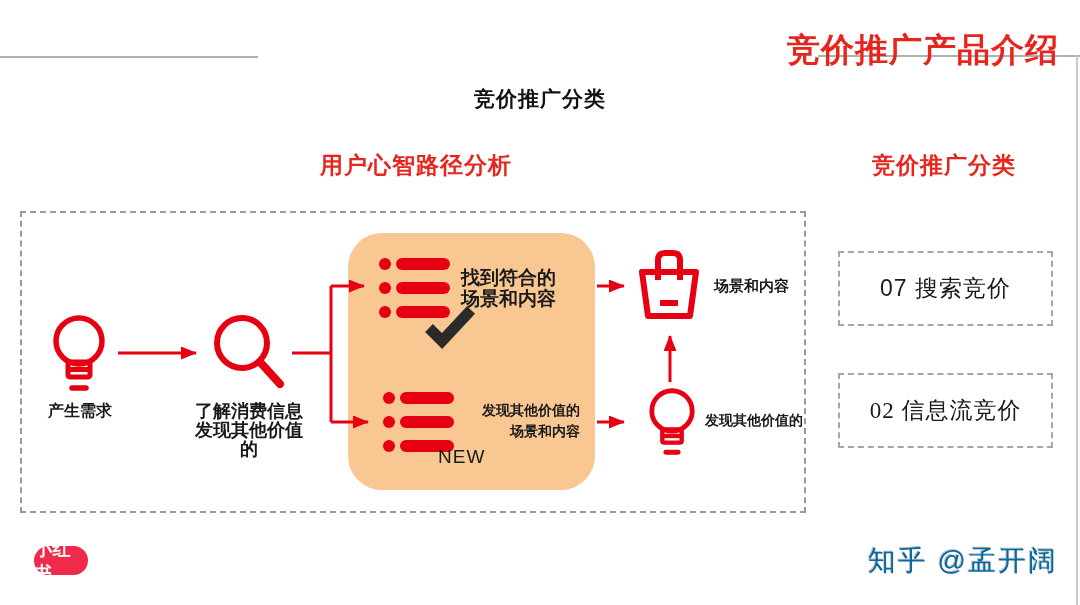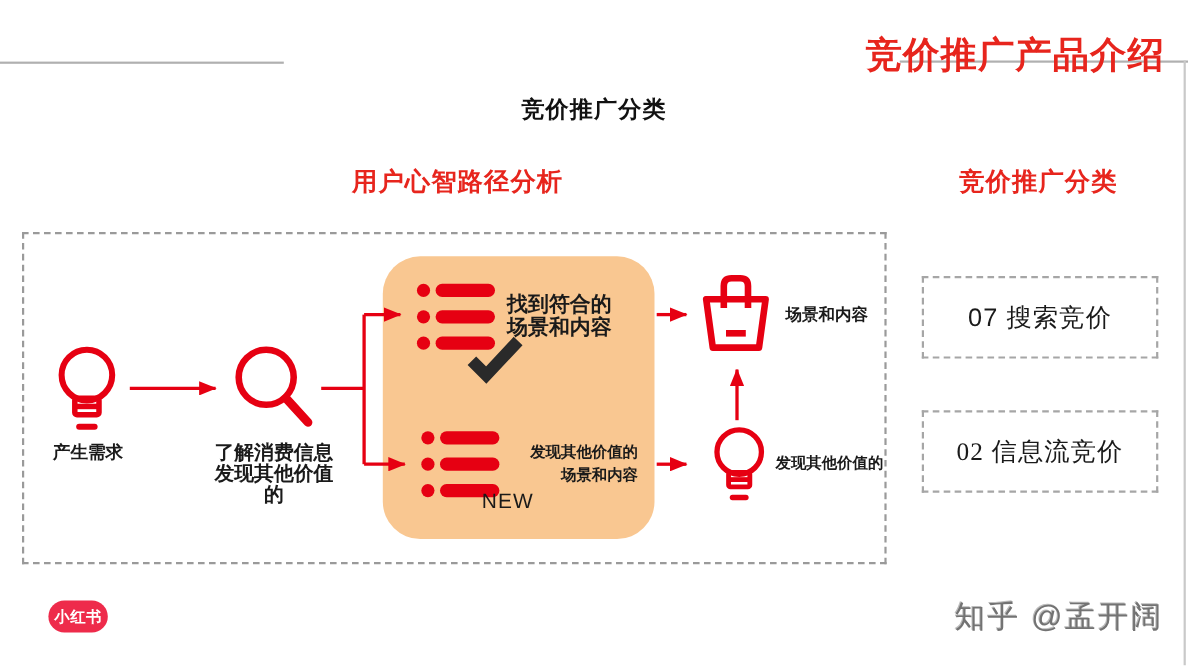--- a/index.html
+++ b/index.html
@@ -40,26 +40,26 @@
     position:absolute;left:838px;width:215px;height:75px;
     border:2px dashed #a6a6a6;box-sizing:border-box;
     display:flex;align-items:center;justify-content:center;
     font-size:23px;color:#1a1a1a;background:#fff;letter-spacing:1px;
   }
   .cat-1{top:251px;}
   .cat-2{top:373px;font-family:Liberation Serif, serif;}
   .edge-line{position:absolute;left:1076px;top:55px;width:2px;height:550px;background:#c9c9c9;}
   
   .logo-pill{
-    position:absolute;left:44px;top:546px;width:54px;height:29px;border-radius:15px;
-    background:#ee2b4b;color:#fff;font-size:14px;font-weight:bold;
+    position:absolute;left:34px;top:546px;width:54px;height:29px;border-radius:15px;
+    background:#ee2b4b;color:#fff;font-size:18px;font-weight:bold;
     display:flex;align-items:center;justify-content:center;letter-spacing:0.5px;
   }
   .watermark{
-    position:absolute;right:22px;top:542px;font-size:28px;color:#737373;
+    position:absolute;right:22px;top:542px;font-size:28px;color:#0369a1;
     text-shadow:-1px -1px 0 #bdbdbd;letter-spacing:2px;
   }
   svg{position:absolute;overflow:visible;}
   .stroke-red{stroke:#e60012;fill:none;}
   .fill-red{fill:#e60012;}
 </style>
 </head>
 <body>
 
 <div class="hline" style="left:0;top:56px;width:258px;"></div>

